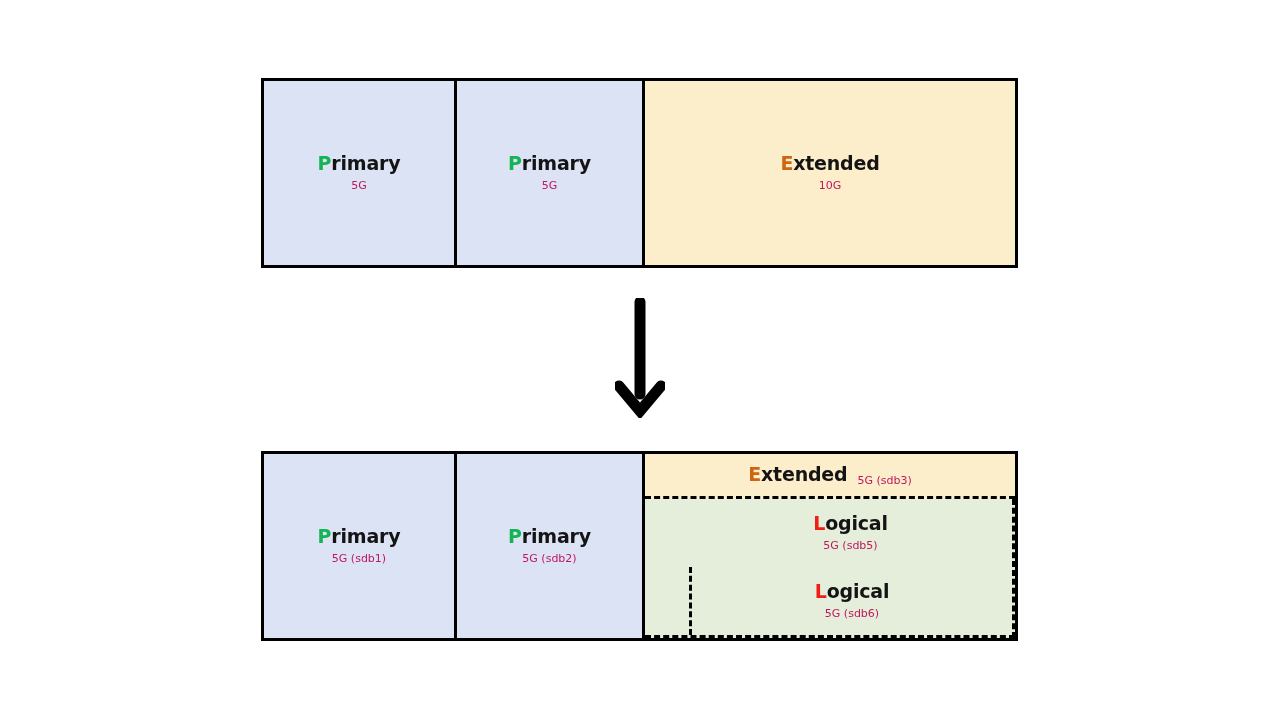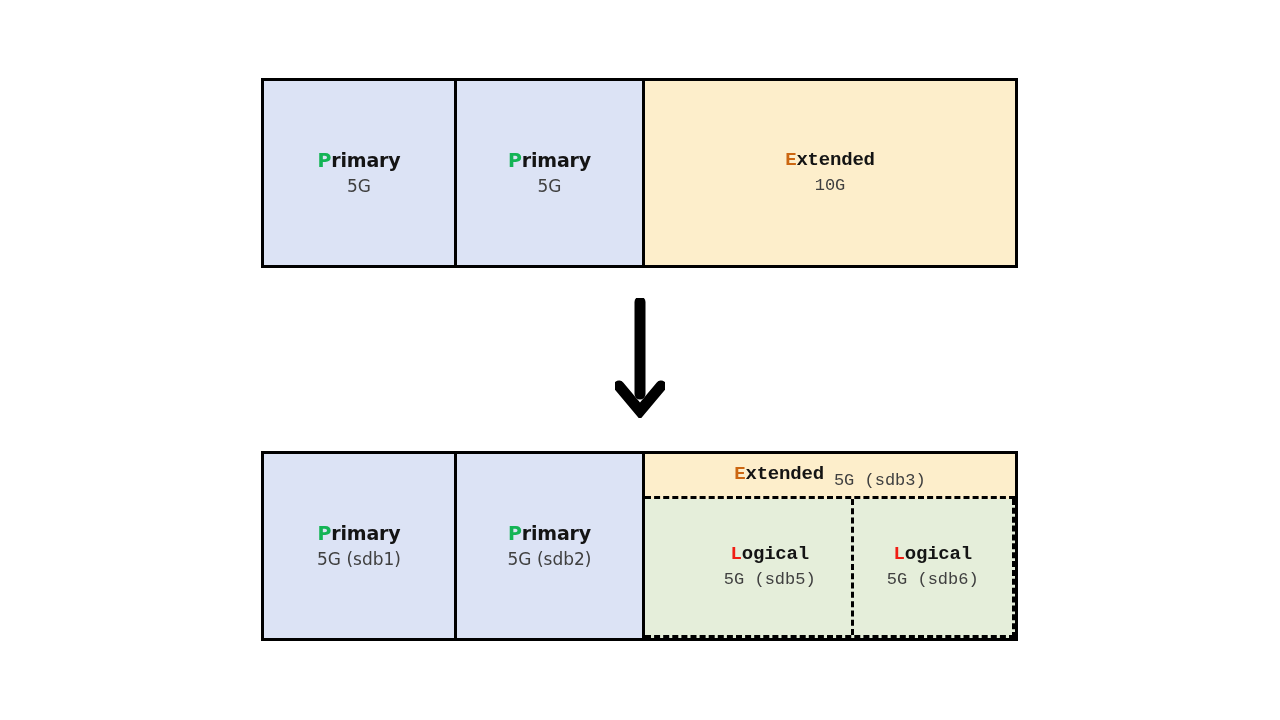--- a/index.html
+++ b/index.html
@@ -58,41 +58,41 @@
   }
 
   
   .sep-left {
     border-left: 3px solid #000000;
   }
 
   
   .w-p1 { width: 190px; flex: 0 0 190px; }
   .w-p2 { width: 188px; flex: 0 0 188px; }
-  .w-ext { flex: 1 1 auto; font-family: Liberation Mono, monospace; }
+  .w-ext { flex: 1 1 auto; }
 
   
   .title {
     font-size: 19px;
     font-weight: bold;
     color: #141414;
     line-height: 1.15;
     white-space: nowrap;
     letter-spacing: -0.2px;
   }
   .cap {
     font-weight: bold;
   }
   .cap-green  { color: #14b455; }
   .cap-orange { color: #cc6611; }
   .cap-red    { color: #f01e14; }
 
   .subtitle {
-    font-size: 17px;
-    color: #404040;
+    font-size: 11px;
+    color: #be185d;
     line-height: 1.2;
     margin-top: 4px;
     white-space: nowrap;
   }
 
   
   .ext-stack {
     display: flex;
     flex-direction: column;
     align-items: stretch;
@@ -111,21 +111,21 @@
     background: #fdeecb;
     border-bottom: 3px dashed #000000;
   }
   .ext-header .subtitle {
     margin-top: 12px;
   }
 
   .logical-row {
     flex: 1 1 auto;
     display: flex;
-    flex-direction: row;
+    flex-direction: column;
     align-items: stretch;
     box-sizing: border-box;
     border-right: 3px dashed #000000;
     border-bottom: 3px dashed #000000;
     background: #e5eeda;
     padding-left: 44px;
   }
 
   .logical-cell {
     flex: 1 1 50%;

